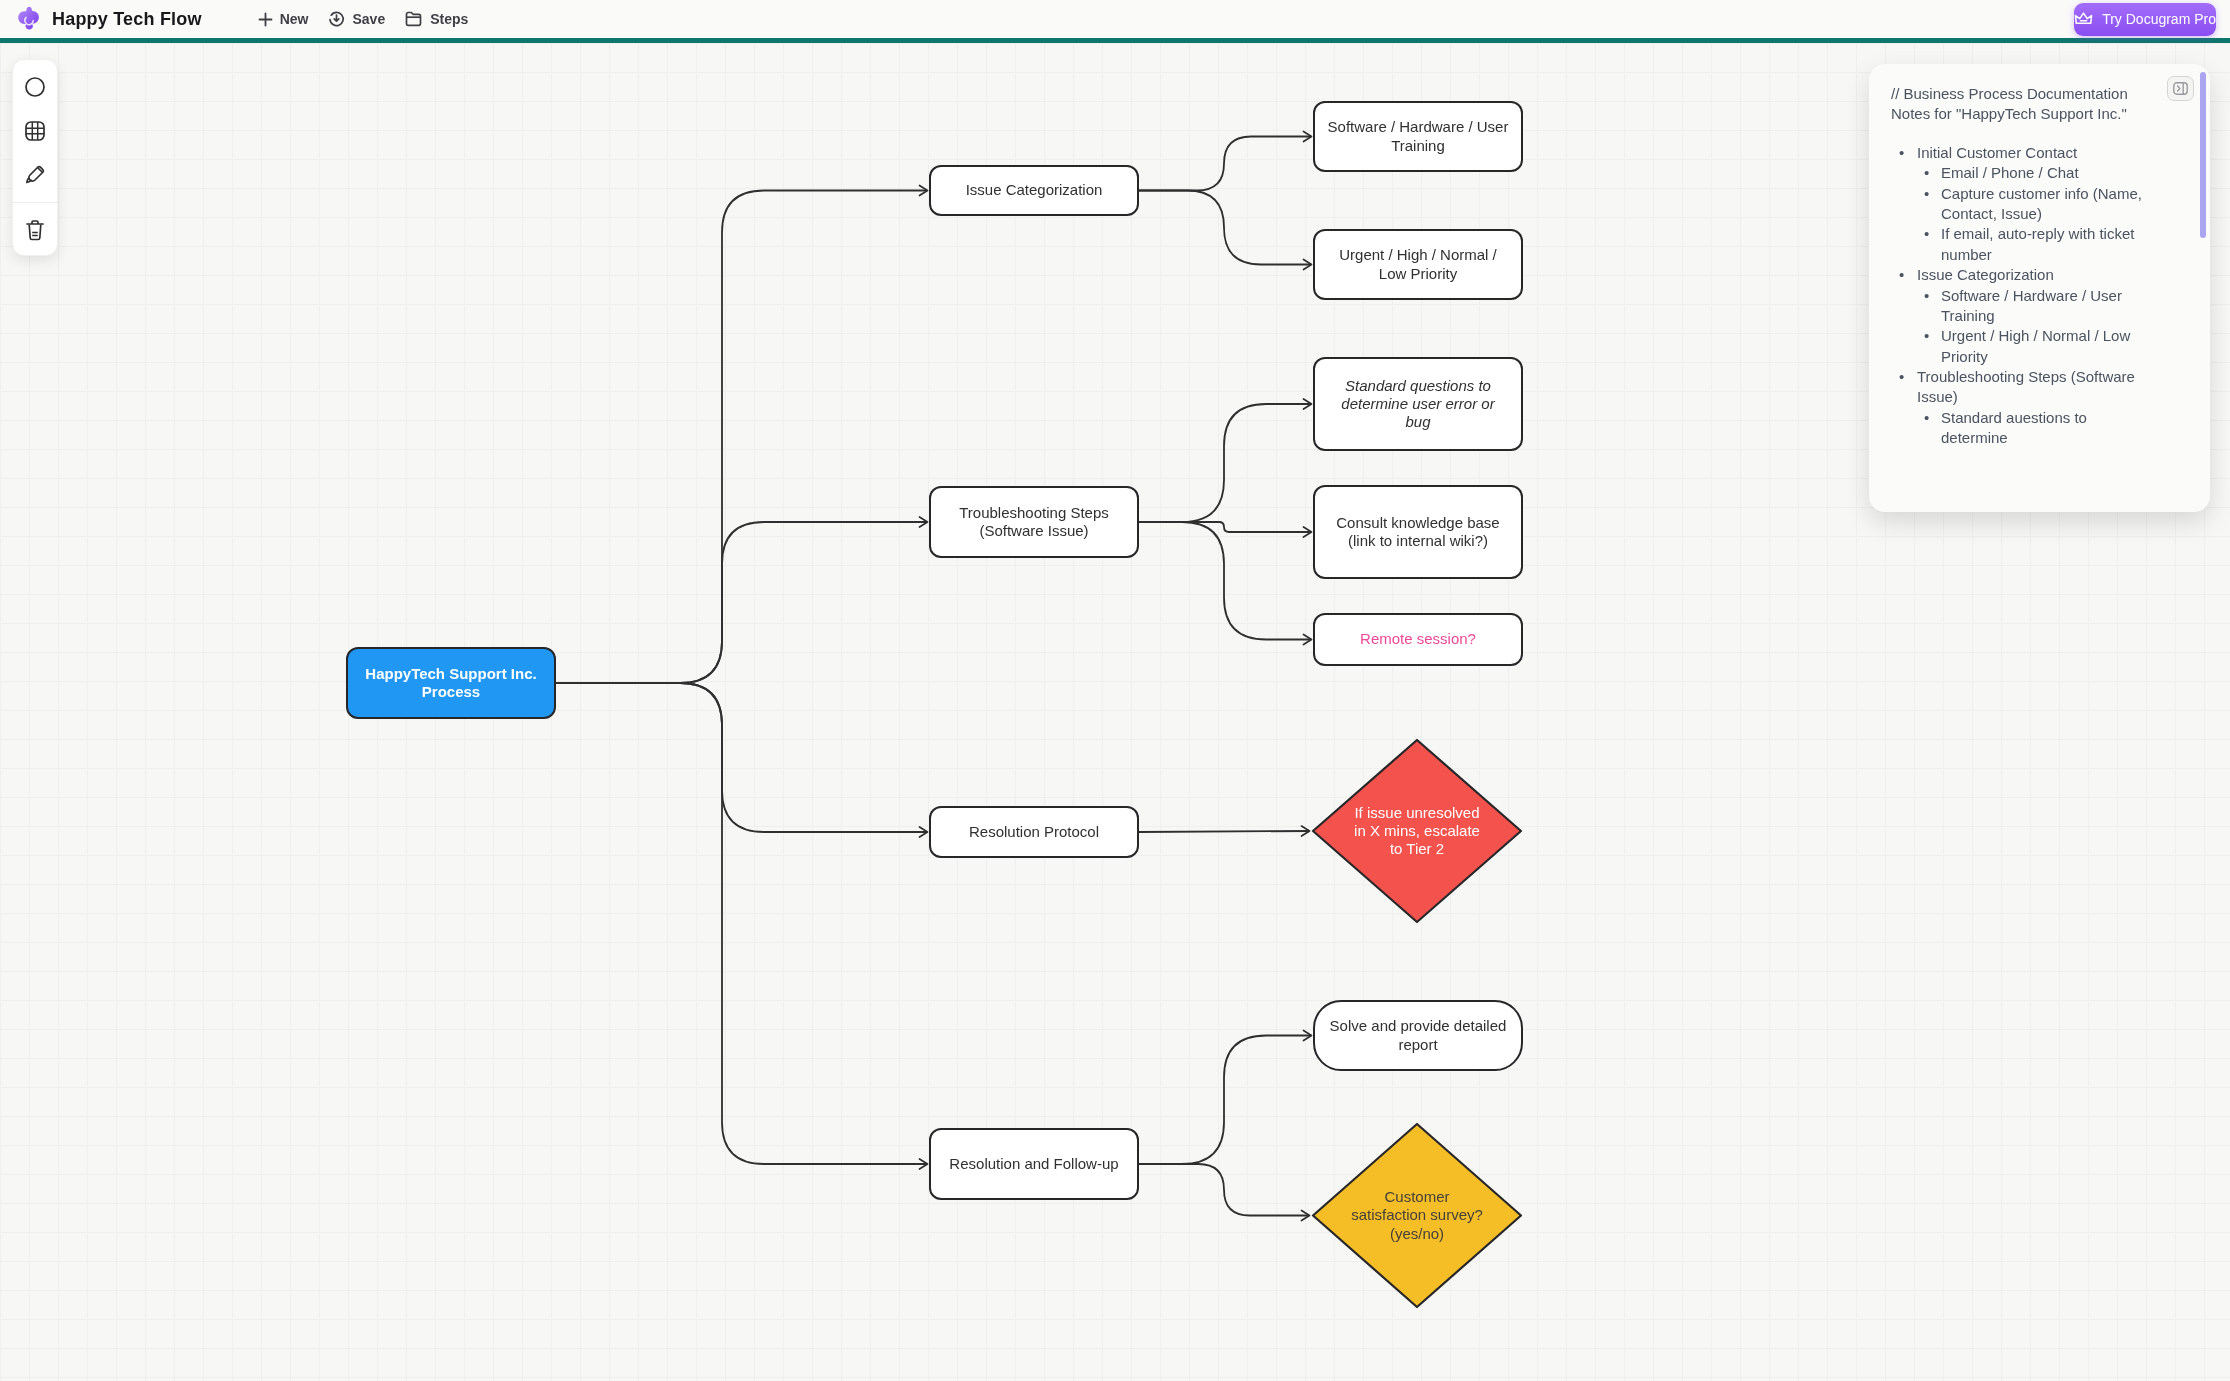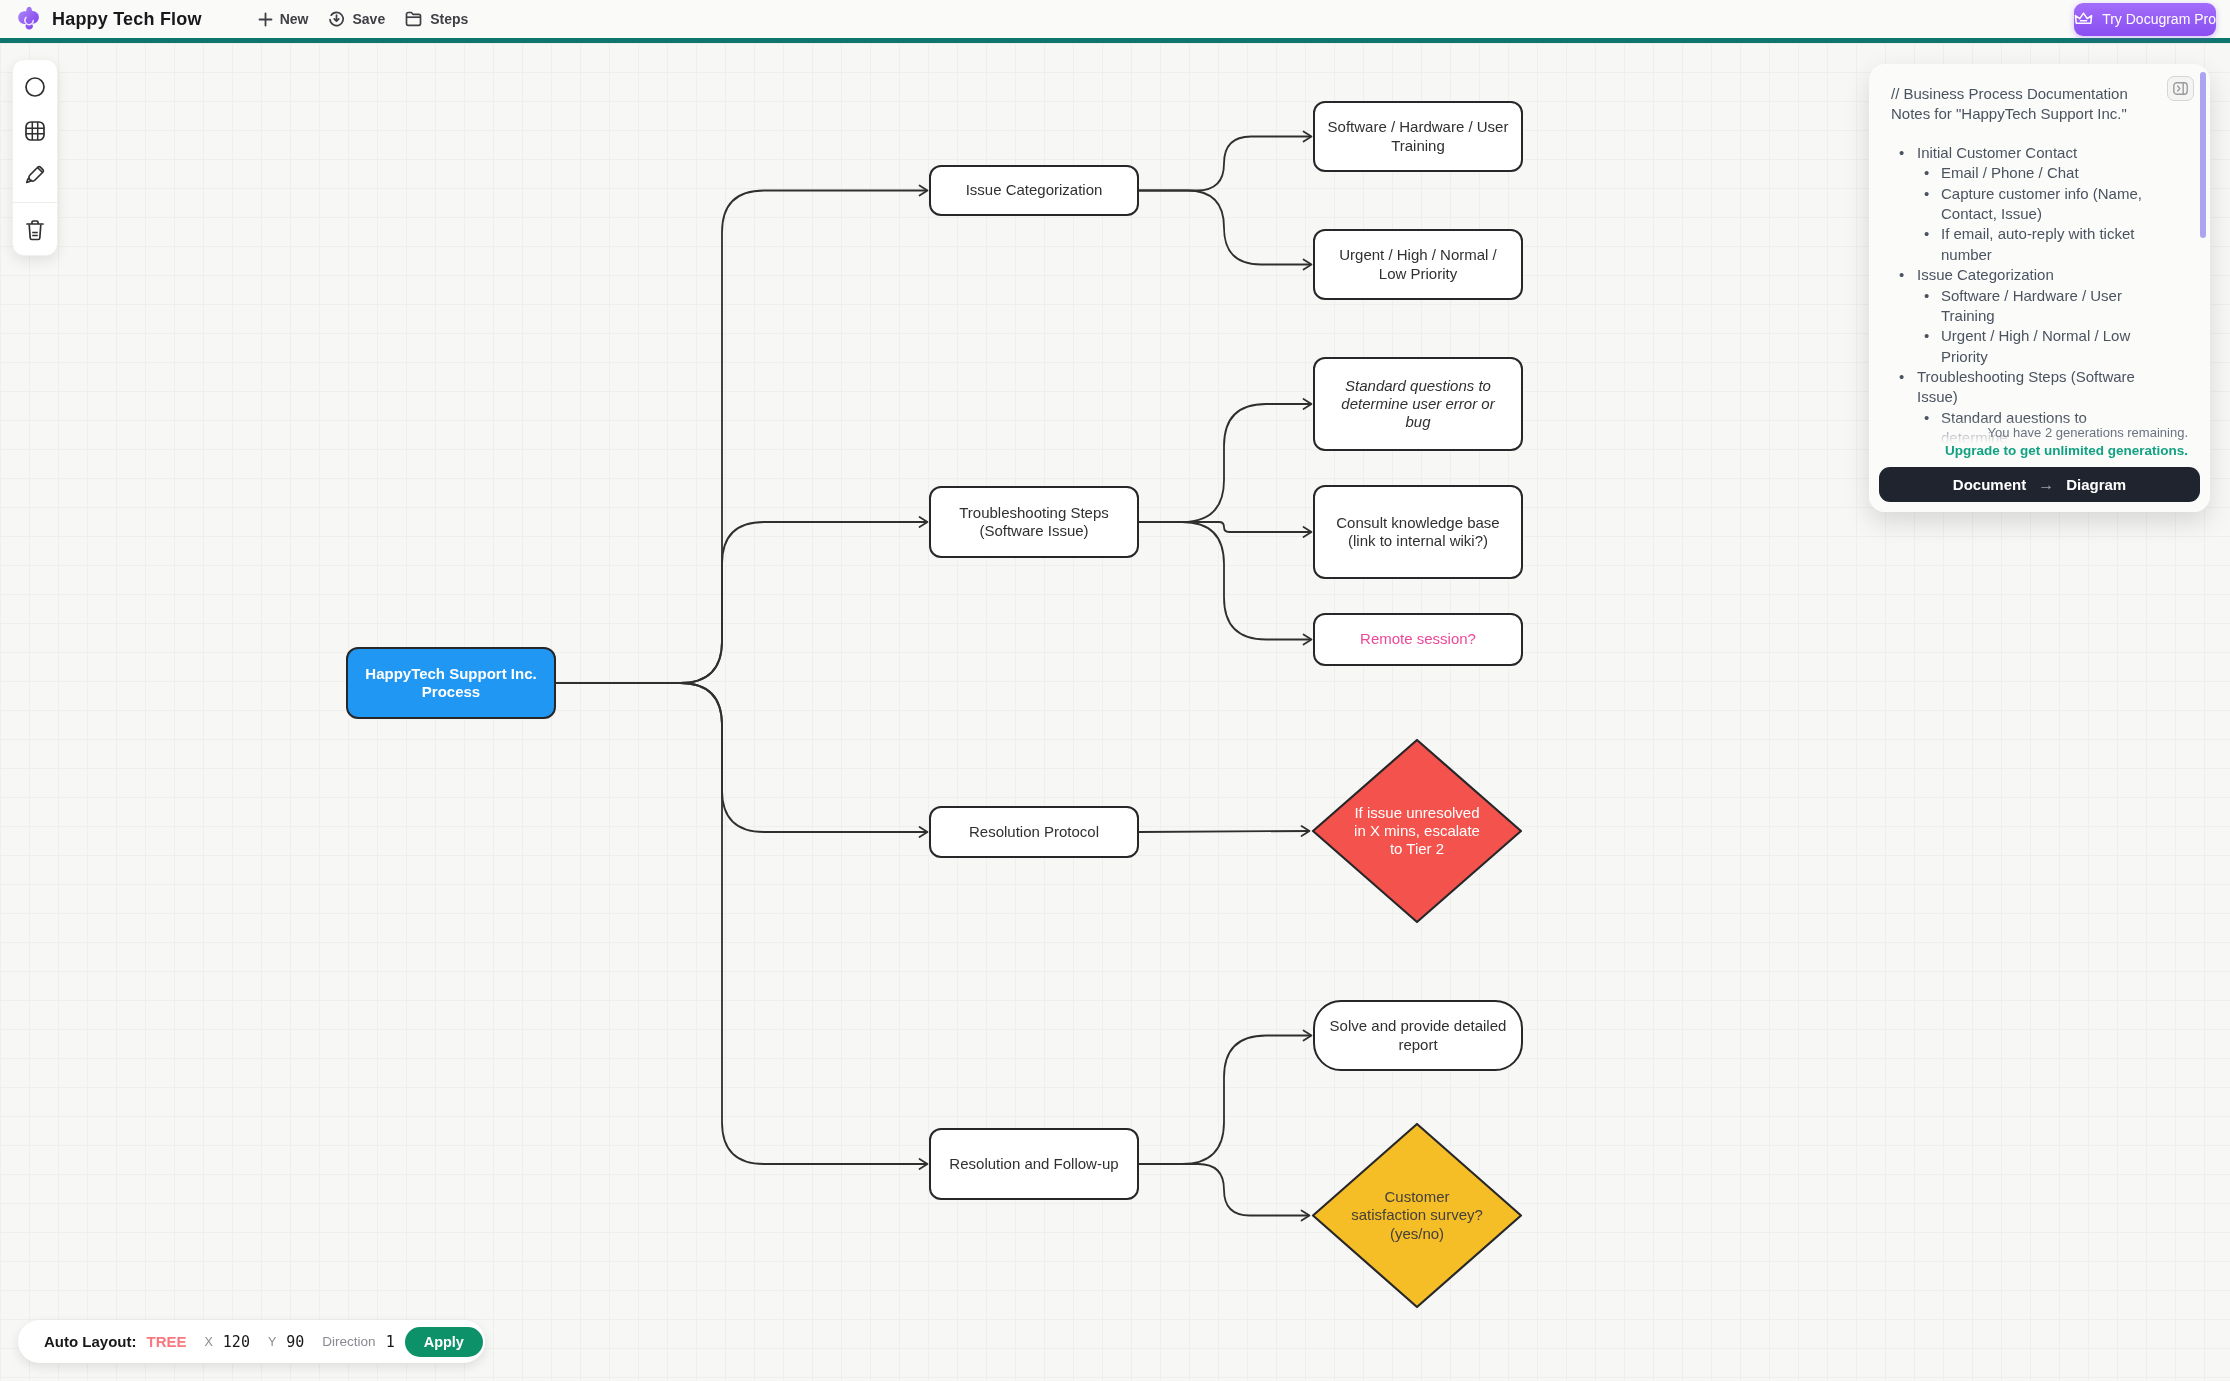--- a/index.html
+++ b/index.html
@@ -257,34 +257,20 @@
     <div class="tdivider"></div>
     <button class="tbtn">
       <svg width="20" height="22" viewBox="0 0 20 22">
         <path d="M2 5 H18 M7 5 V3.2 a1.2 1.2 0 0 1 1.2-1.2 h3.6 A1.2 1.2 0 0 1 13 3.2 V5" fill="none" stroke="#2f2f2f" stroke-width="1.7" stroke-linecap="round"></path>
         <path d="M4.2 5.5 L5.2 19 a1.6 1.6 0 0 0 1.6 1.5 h6.4 a1.6 1.6 0 0 0 1.6-1.5 L15.8 5.5" fill="none" stroke="#2f2f2f" stroke-width="1.7"></path>
         <path d="M7.2 13.4 H12.8 M7.2 16.6 H12.8" stroke="#2f2f2f" stroke-width="1.5"></path>
       </svg>
     </button>
   </div>
 
-  <div class="layout-bar">
-    <svg width="13" height="8" viewBox="0 0 13 8" style="cursor:pointer">
-        <path d="M1.5 6.5 L6.5 1.5 L11.5 6.5" fill="none" stroke="#3f3f46" stroke-width="1.8" stroke-linecap="round" stroke-linejoin="round"></path>
-      </svg>
-    <span class="lb-label">Auto Layout:</span>
-    <span class="lb-mode" id="lb-mode" style="cursor: pointer; color: rgb(249, 119, 127);">TREE</span>
-    <span class="lb-k">X</span>
-    <span class="lb-v" style="cursor:text">120</span>
-    <span class="lb-k">Y</span>
-    <span class="lb-v" style="cursor:text">90</span>
-    <span class="lb-dir">Direction</span>
-    <span class="lb-v" style="cursor:text">1</span>
-    <button class="apply-btn" id="apply-btn" style="background: rgb(13, 145, 104);">Apply</button>
-  </div>
 
   <div class="panel">
     <div class="doc" id="doc">
         <div class="doc-para">// Business Process Documentation Notes for "HappyTech Support Inc."</div>
         <div class="doc-gap"></div>
         <div class="doc-line l1"><span class="b">•</span><span>Initial Customer Contact</span></div>
         <div class="doc-line l2"><span class="b">•</span><span>Email / Phone / Chat</span></div>
         <div class="doc-line l2"><span class="b">•</span><span>Capture customer info (Name, Contact, Issue)</span></div>
         <div class="doc-line l2"><span class="b">•</span><span>If email, auto-reply with ticket number</span></div>
         <div class="doc-line l1"><span class="b">•</span><span>Issue Categorization</span></div>
@@ -294,23 +280,14 @@
         <div class="doc-line l2"><span class="b">•</span><span>Standard auestions to determine</span></div>
       </div>
     <button class="collapse-btn">
       <svg width="15" height="13" viewBox="0 0 15 13">
         <rect x="0.8" y="0.8" width="13.4" height="11.4" rx="3" fill="none" stroke="#9a9aa0" stroke-width="1.4"></rect>
         <path d="M10.2 0.8 V12.2" stroke="#9a9aa0" stroke-width="1.4"></path>
         <path d="M4.6 4 L6.8 6.5 L4.6 9" fill="none" stroke="#9a9aa0" stroke-width="1.4" stroke-linecap="round" stroke-linejoin="round"></path>
       </svg>
     </button>
     <div class="scroll-thumb" style="background: rgb(171, 165, 241);"></div>
-    <div class="panel-footer">
-      <div class="pf-remaining">You have 2 generations remaining.</div>
-      <a class="pf-upgrade" id="upgrade-link" style="color: rgb(18, 161, 130);">Upgrade to get unlimited generations.</a>
-      <button class="gen-btn">
-        <span>Document</span>
-        <span class="gen-arrow">→</span>
-        <span>Diagram</span>
-      </button>
-    </div>
   </div>
 </div>
 
 </body></html>

